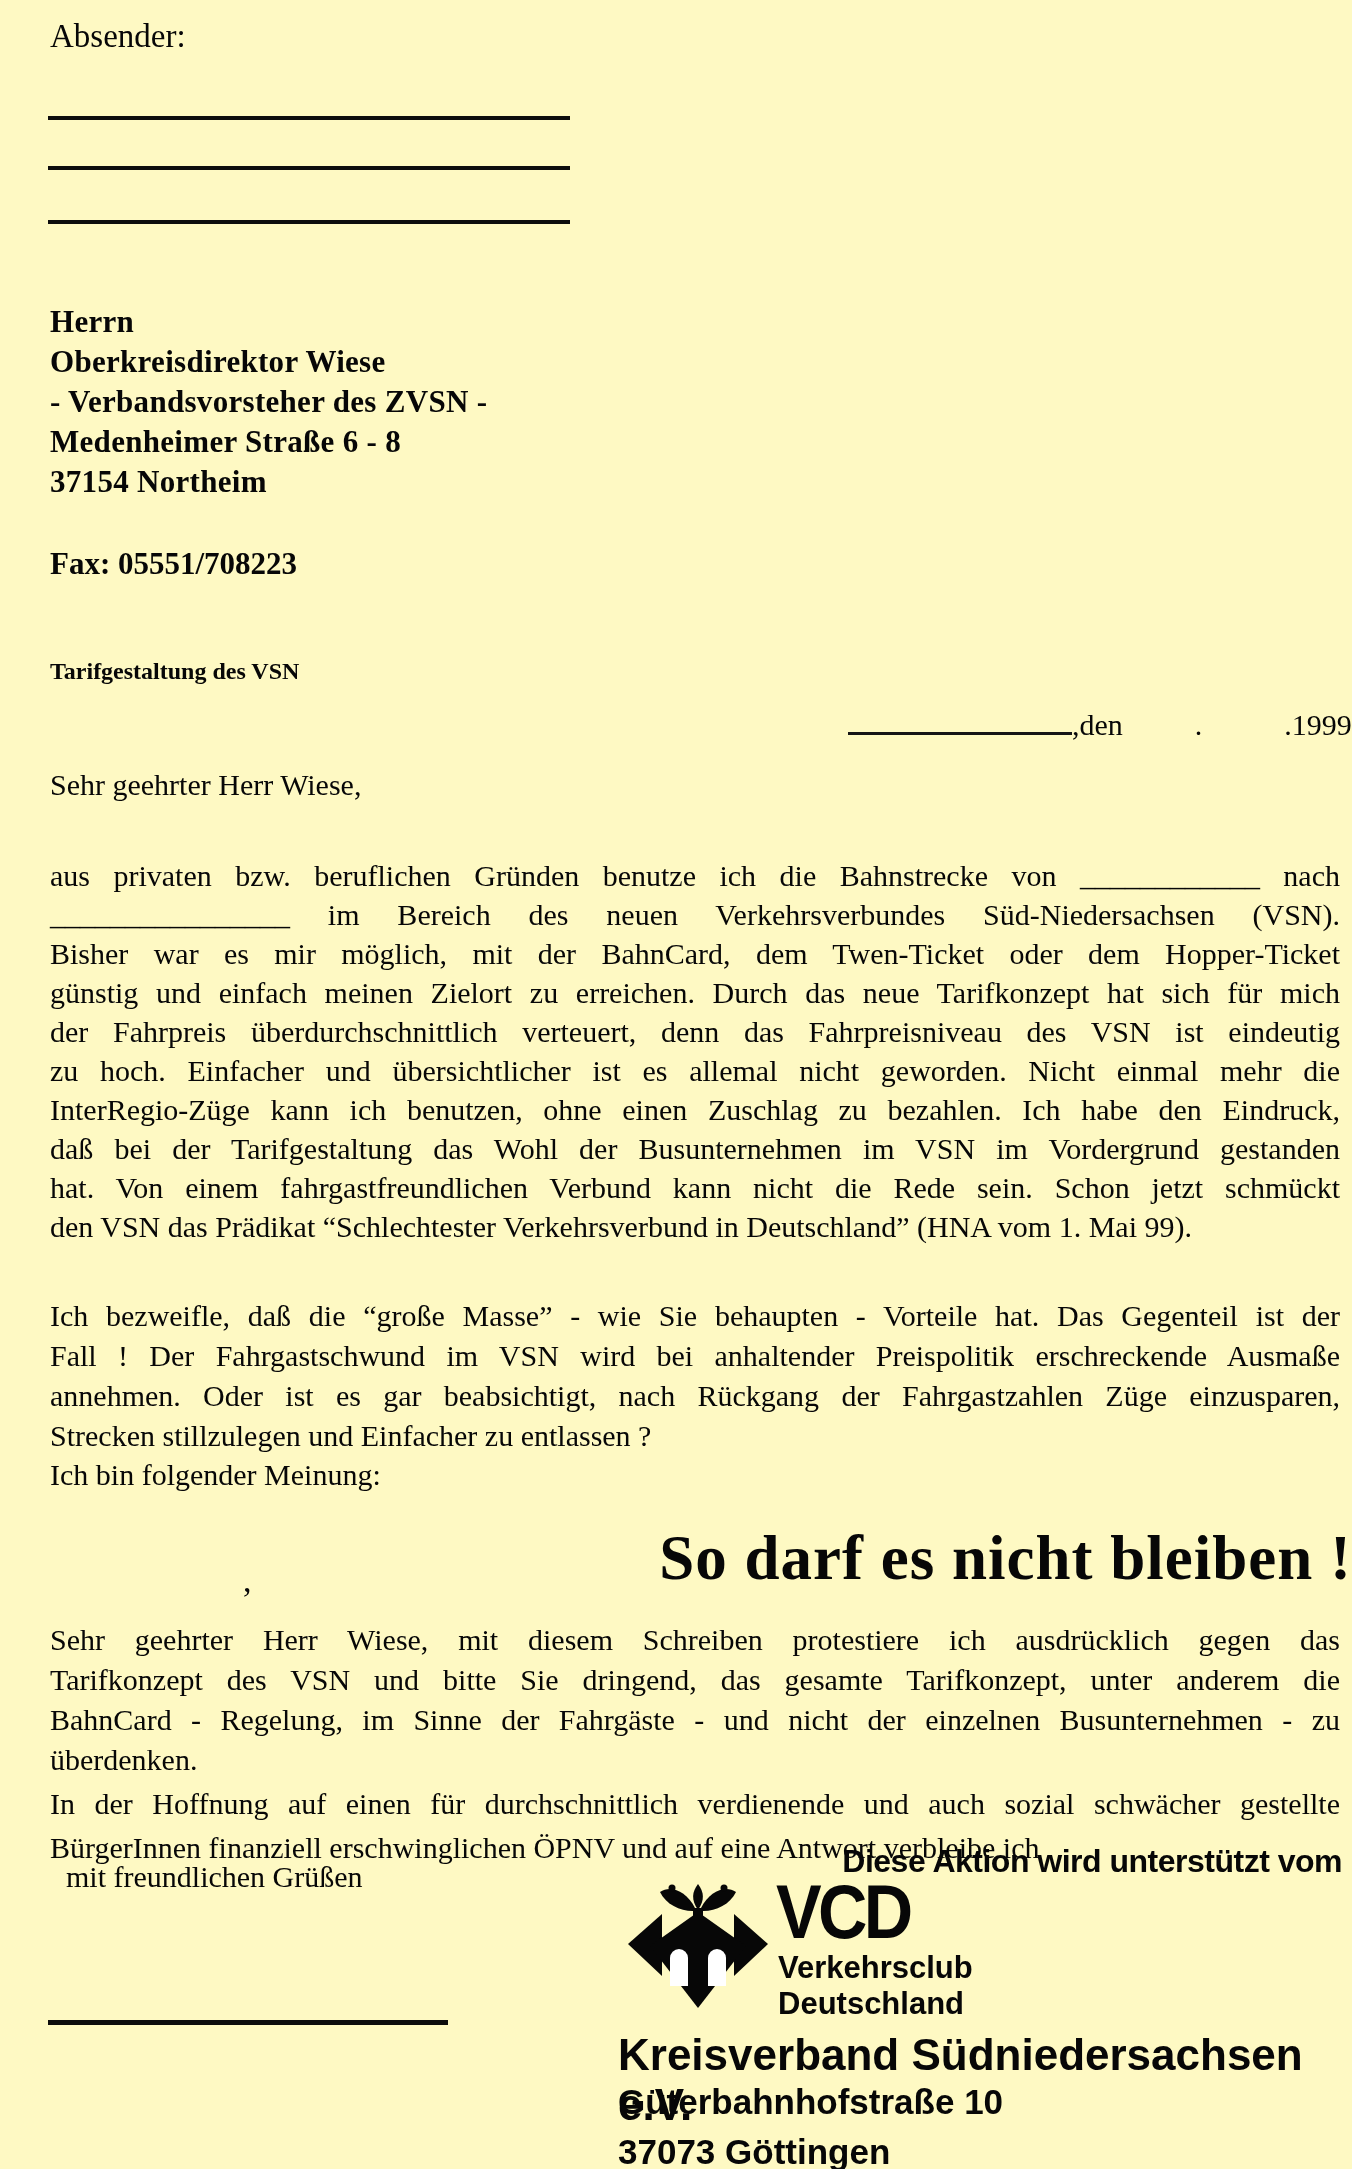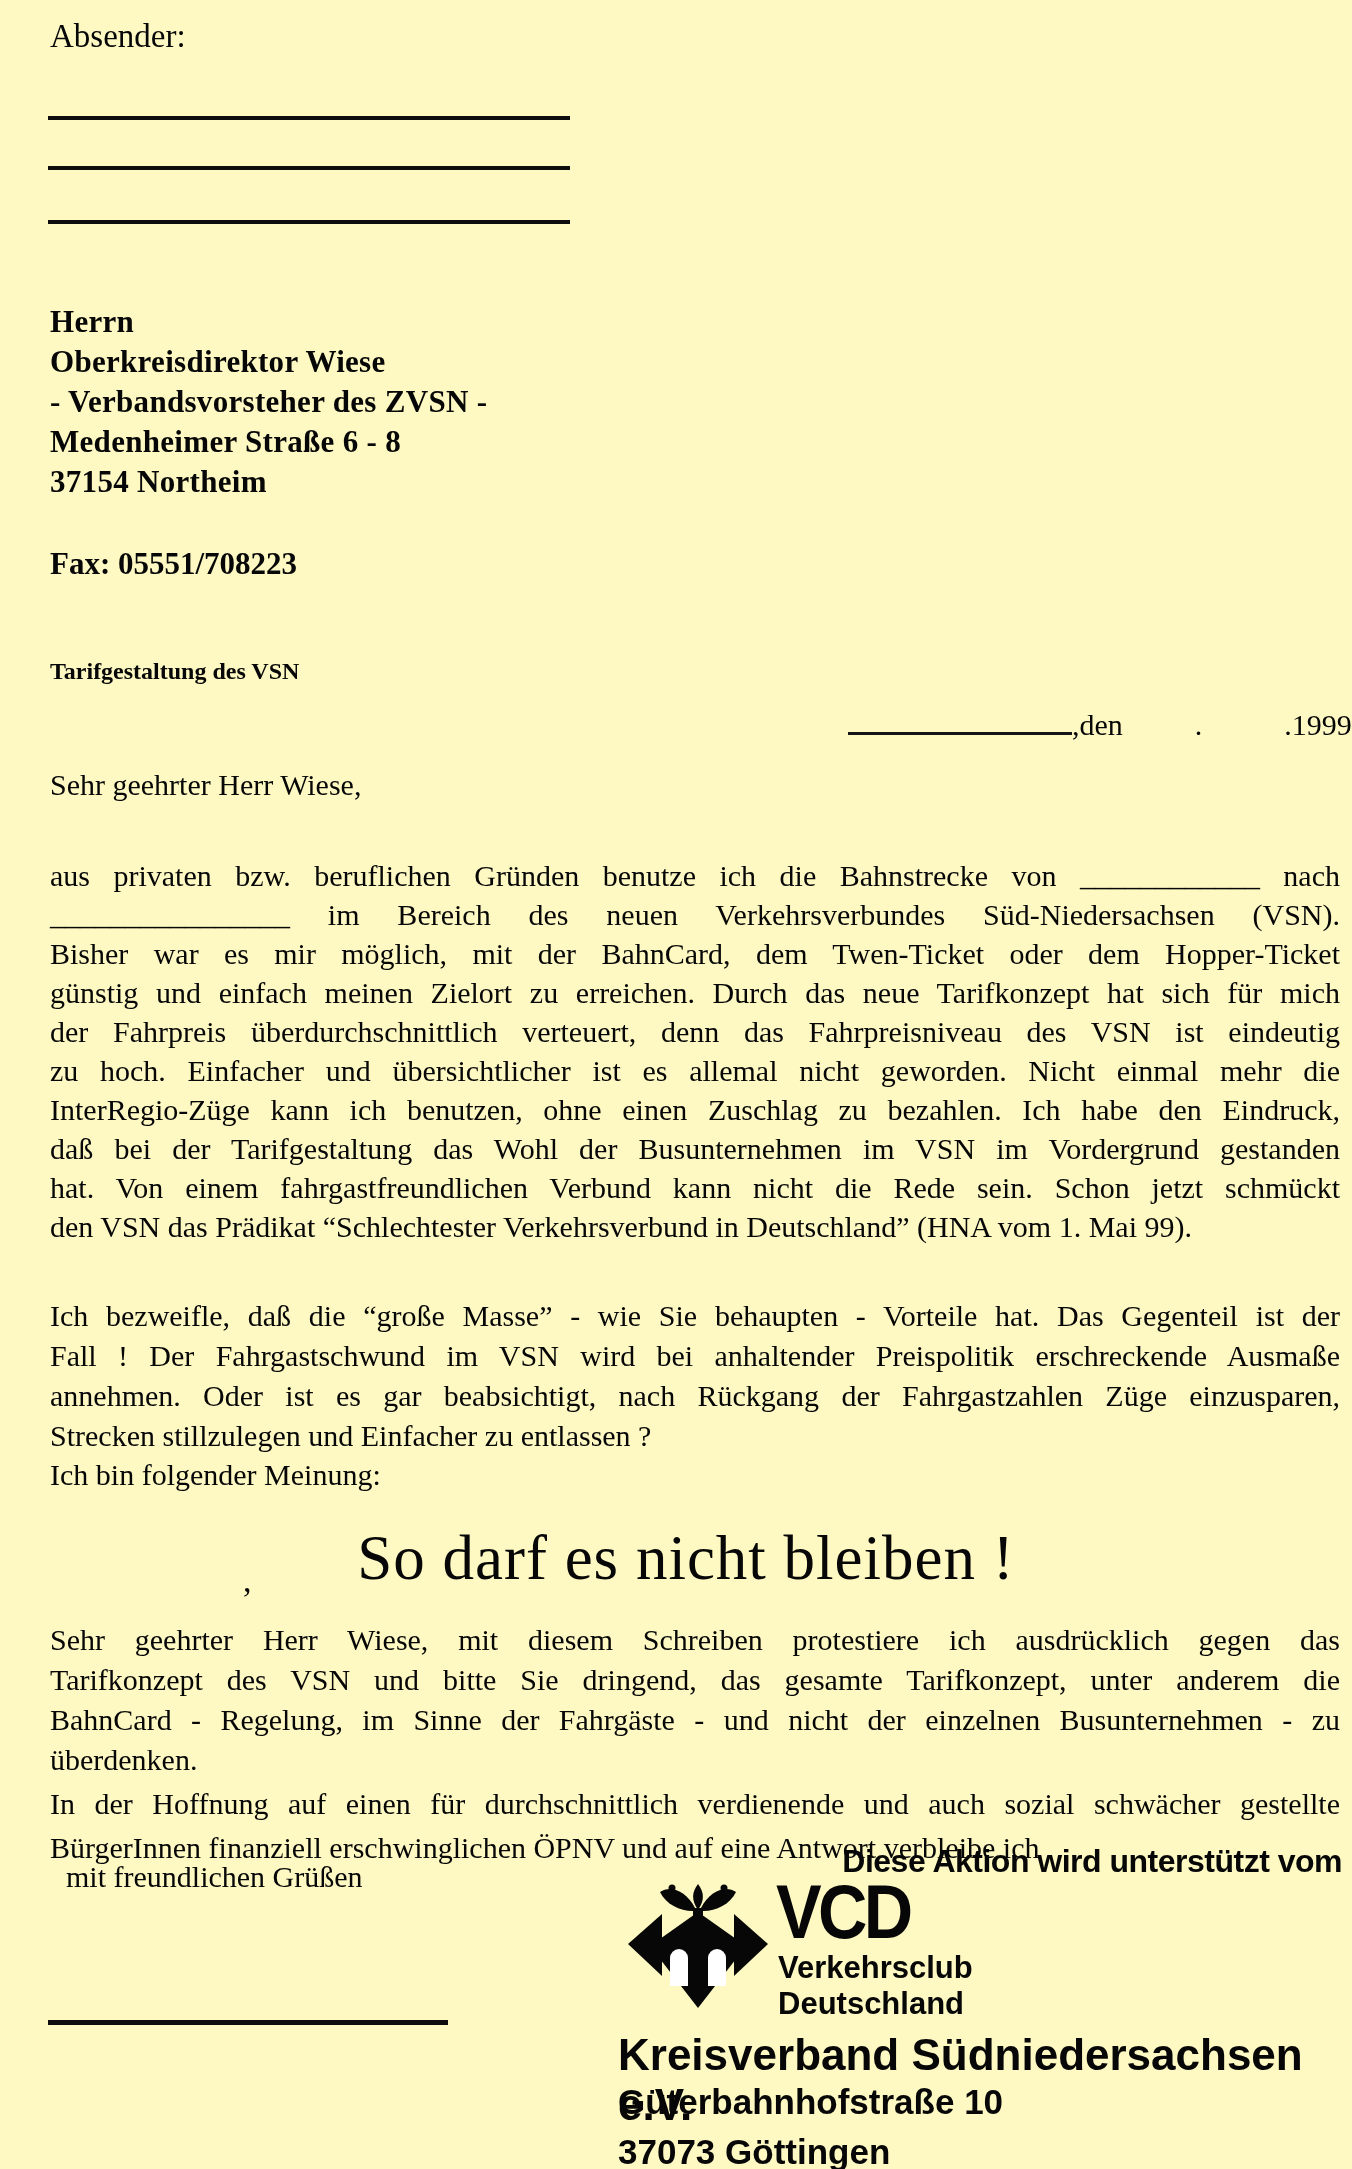--- a/index.html
+++ b/index.html
@@ -38,21 +38,21 @@
   
   .para{position:absolute;left:50px;width:1290px;font-size:30px;}
   .pline{text-align:justify;text-align-last:justify;-moz-text-align-last:justify;}
   .pline.pl-last{text-align-last:left;-moz-text-align-last:left;}
   .p1{top:856px;line-height:39px;}
   .p2{top:1296px;line-height:40px;}
   .opinion{left:50px;top:1458px;font-size:30px;}
 
   
   .headline{left:0;top:1522px;width:1352px;padding-left:20px;box-sizing:border-box;
-    text-align:center;font-size:63px;font-weight:normal;letter-spacing:1px;}
+    text-align:right;font-size:63px;font-weight:bold;letter-spacing:1px;}
   .stray-mark{left:243px;top:1562px;font-size:34px;}
 
   .p3{top:1620px;line-height:40px;}
   .p4{top:1782px;line-height:44px;}
   .closing{left:66px;top:1860px;font-size:30px;}
 
   
   .sans{font-family:"Liberation Sans","DejaVu Sans",sans-serif;font-weight:bold;}
   .support-heading{left:600px;top:1843px;width:742px;text-align:right;font-size:32px;letter-spacing:-.5px;}
   .vcd-logo{left:628px;top:1884px;width:140px;height:126px;}

